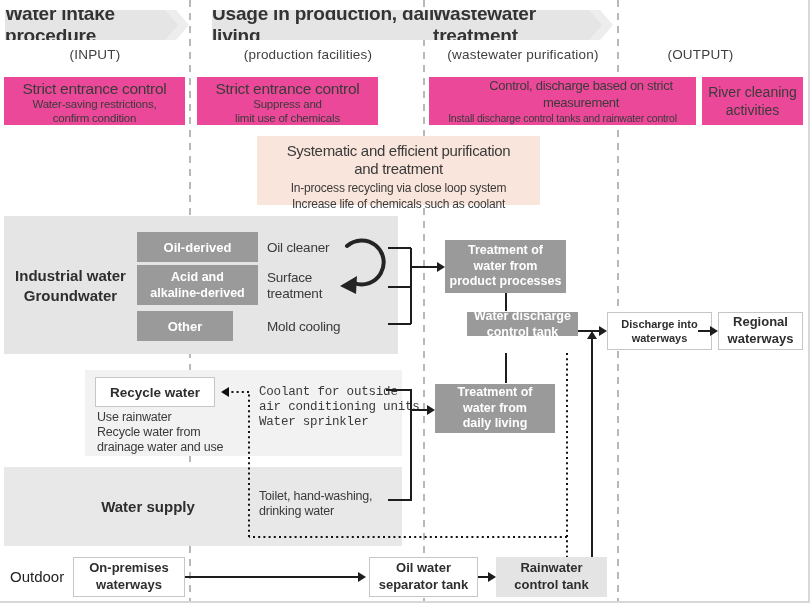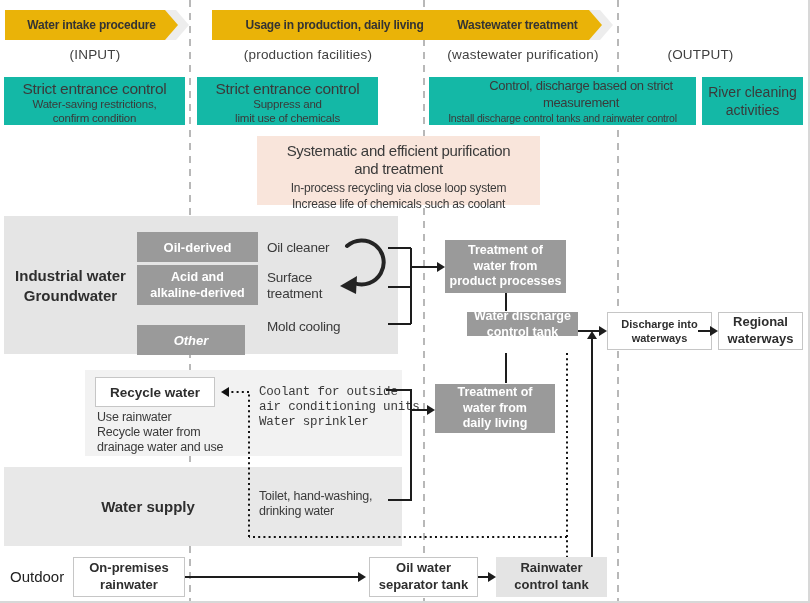--- a/index.html
+++ b/index.html
@@ -12,27 +12,27 @@
   .pre{white-space:pre-line;}
   svg.layer{position:absolute;left:0;top:0;pointer-events:none;}
   #bg-lines{z-index:0;}
   #fg-lines{z-index:6;}
   
   .ribbon{position:absolute;top:10px;height:30px;z-index:2;}
   .ribbon .tip,.ribbon .main{
     clip-path:polygon(0 0,calc(100% - 13px) 0,100% 50%,calc(100% - 13px) 100%,0 100%);
   }
   .ribbon .tip{position:absolute;inset:0;background:#ededed;}
-  .ribbon .main{position:absolute;left:0;top:0;bottom:0;right:11px;background:#eab308;
+  .ribbon .main{position:absolute;left:0;top:0;bottom:0;right:11px;background:#e5e5e5;
     display:flex;align-items:center;justify-content:center;
-    font-weight:bold;font-size:12px;letter-spacing:-0.2px;color:#333;}
+    font-weight:bold;font-size:19px;letter-spacing:-0.2px;color:#333;}
   .subtitle{position:absolute;top:47px;height:18px;text-align:center;
     font-size:13.5px;color:#3f3f3f;z-index:2;letter-spacing:0.2px;}
   
-  .pink{position:absolute;top:77px;height:48px;background:#14b8a6;text-align:center;
+  .pink{position:absolute;top:77px;height:48px;background:#ec4899;text-align:center;
     z-index:2;overflow:hidden;}
   .pink .t1{font-size:15.5px;line-height:1.25;margin-top:2px;letter-spacing:-0.3px;}
   .pink .b1{font-size:11.5px;line-height:1.15;letter-spacing:-0.2px;}
   .pink .t3{font-size:13px;line-height:1.3;margin-top:1px;letter-spacing:-0.3px;padding-left:37px;}
   .pink .b3{font-size:10.5px;line-height:1.15;letter-spacing:-0.2px;}
   .pink-center{position:absolute;left:257px;top:136px;width:283px;height:69px;
     background:#f9e5db;text-align:center;z-index:2;}
   .pink-center .t{font-size:15px;line-height:1.2;margin-top:6px;letter-spacing:-0.3px;}
   .pink-center .b{font-size:12px;line-height:1.3;margin-top:3px;letter-spacing:-0.2px;}
   .flex-c{display:flex;align-items:center;justify-content:center;text-align:center;}
@@ -101,21 +101,21 @@
     <div class="b pre">In-process recycling via close loop system
 Increase life of chemicals such as coolant</div>
   </div>
 
   <div class="panel" style="left:4px;top:216px;width:394px;height:138px;background:#e5e5e5;"></div>
   <div class="abs pre label-bold" style="left:4px;top:266px;width:133px;text-align:center;font-size:15px;line-height:1.3;z-index:3;">Industrial water
 Groundwater</div>
   <div class="abs graybox" style="left:137px;top:232px;width:121px;height:30px;font-size:13px;">Oil-derived</div>
   <div class="abs graybox pre" style="left:137px;top:265px;width:121px;height:40px;font-size:12.5px;line-height:1.3;">Acid and
 alkaline-derived</div>
-  <div class="abs graybox" style="left:137px;top:325px;width:108px;height:30px;font-size:13px;font-style:italic;">Other</div>
+  <div class="abs graybox" style="left:137px;top:311px;width:96px;height:30px;font-size:13px;">Other</div>
   <div class="abs small-note" style="left:267px;top:240px;font-size:13.5px;">Oil cleaner</div>
   <div class="abs small-note pre" style="left:267px;top:270px;font-size:13.5px;line-height:1.18;">Surface
 treatment</div>
   <div class="abs small-note" style="left:267px;top:319px;font-size:13.5px;">Mold cooling</div>
 
   <div class="panel" style="left:85px;top:370px;width:317px;height:86px;background:#f2f2f2;"></div>
   <div class="abs whitebox" style="left:95px;top:377px;width:120px;height:30px;font-size:13.5px;">Recycle water</div>
   <div class="abs small-note pre" style="left:97px;top:410px;">Use rainwater
 Recycle water from
 drainage water and use</div>
@@ -136,21 +136,21 @@
   <div class="abs graybox pre" style="left:435px;top:384px;width:120px;height:49px;font-size:12.5px;line-height:1.25;">Treatment of
 water from
 daily living</div>
   <div class="abs whitebox pre" style="left:607px;top:312px;width:105px;height:38px;font-size:11px;line-height:1.3;">Discharge into
 waterways</div>
   <div class="abs whitebox pre" style="left:718px;top:312px;width:85px;height:38px;font-size:13px;line-height:1.3;">Regional
 waterways</div>
 
   <div class="abs" style="left:10px;top:568px;font-size:15px;color:#222;z-index:3;">Outdoor</div>
   <div class="abs whitebox pre" style="left:73px;top:557px;width:112px;height:40px;font-size:13px;line-height:1.3;">On-premises
-rainwater</div>
+waterways</div>
   <div class="abs whitebox pre" style="left:369px;top:557px;width:109px;height:40px;font-size:13px;line-height:1.3;">Oil water
 separator tank</div>
   <div class="abs graybox pre" style="left:496px;top:557px;width:111px;height:40px;font-size:13px;line-height:1.3;background:#e4e4e4;color:#2e2e2e;">Rainwater
 control tank</div>
 
   <svg id="fg-lines" class="layer" width="810" height="603">
 
     <g stroke="#1d1d1d" stroke-width="2" fill="none">
       <path d="M388 248 H411 M388 287 H411 M388 324 H411 M411 248 V324 M411 267 H437"></path>
     </g>

